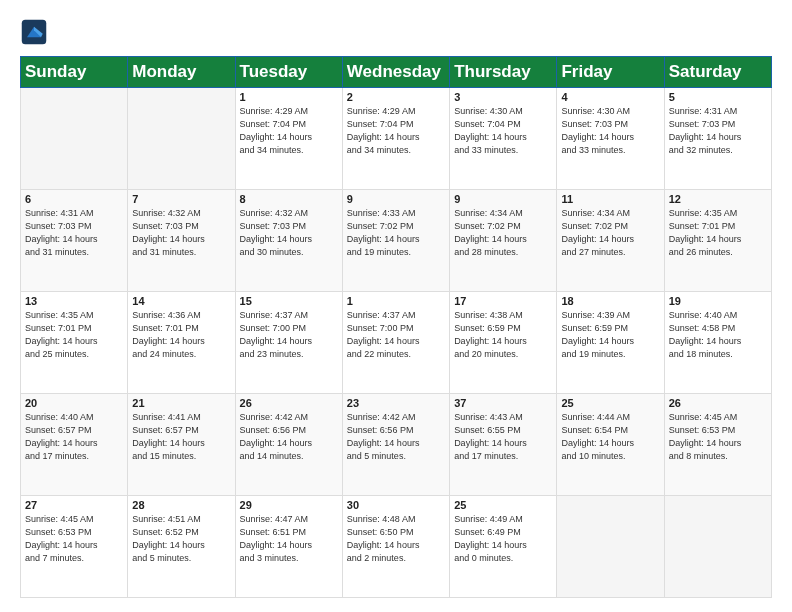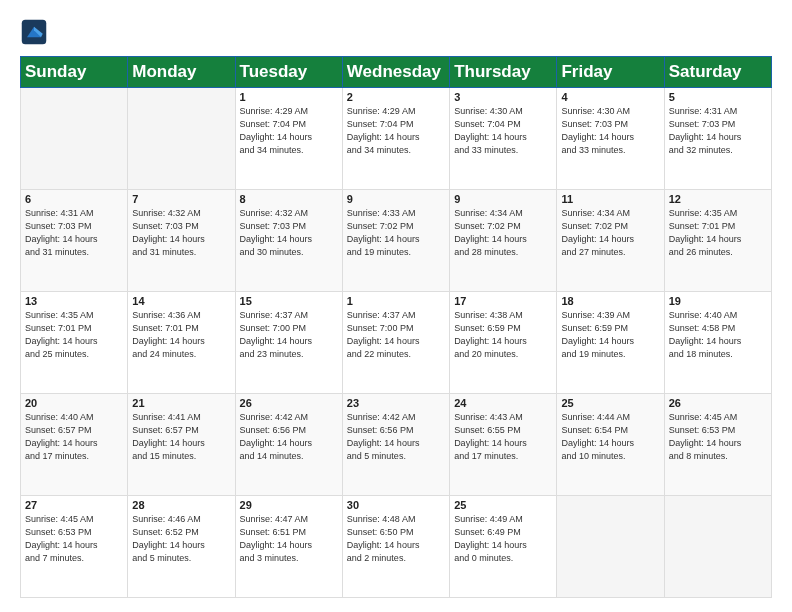--- a/index.html
+++ b/index.html
@@ -296,21 +296,21 @@
             <span class="cell-line">and 14 minutes.</span>
           </td>
           <td>
             <span class="day-num">23</span>
             <span class="cell-line">Sunrise: 4:42 AM</span>
             <span class="cell-line">Sunset: 6:56 PM</span>
             <span class="cell-line">Daylight: 14 hours</span>
             <span class="cell-line">and 5 minutes.</span>
           </td>
           <td>
-            <span class="day-num">24</span>
+            <span class="day-num">37</span>
             <span class="cell-line">Sunrise: 4:43 AM</span>
             <span class="cell-line">Sunset: 6:55 PM</span>
             <span class="cell-line">Daylight: 14 hours</span>
             <span class="cell-line">and 17 minutes.</span>
           </td>
           <td>
             <span class="day-num">25</span>
             <span class="cell-line">Sunrise: 4:44 AM</span>
             <span class="cell-line">Sunset: 6:54 PM</span>
             <span class="cell-line">Daylight: 14 hours</span>
@@ -327,21 +327,21 @@
         <tr>
           <td>
             <span class="day-num">27</span>
             <span class="cell-line">Sunrise: 4:45 AM</span>
             <span class="cell-line">Sunset: 6:53 PM</span>
             <span class="cell-line">Daylight: 14 hours</span>
             <span class="cell-line">and 7 minutes.</span>
           </td>
           <td>
             <span class="day-num">28</span>
-            <span class="cell-line">Sunrise: 4:46 AM</span>
+            <span class="cell-line">Sunrise: 4:51 AM</span>
             <span class="cell-line">Sunset: 6:52 PM</span>
             <span class="cell-line">Daylight: 14 hours</span>
             <span class="cell-line">and 5 minutes.</span>
           </td>
           <td>
             <span class="day-num">29</span>
             <span class="cell-line">Sunrise: 4:47 AM</span>
             <span class="cell-line">Sunset: 6:51 PM</span>
             <span class="cell-line">Daylight: 14 hours</span>
             <span class="cell-line">and 3 minutes.</span>

